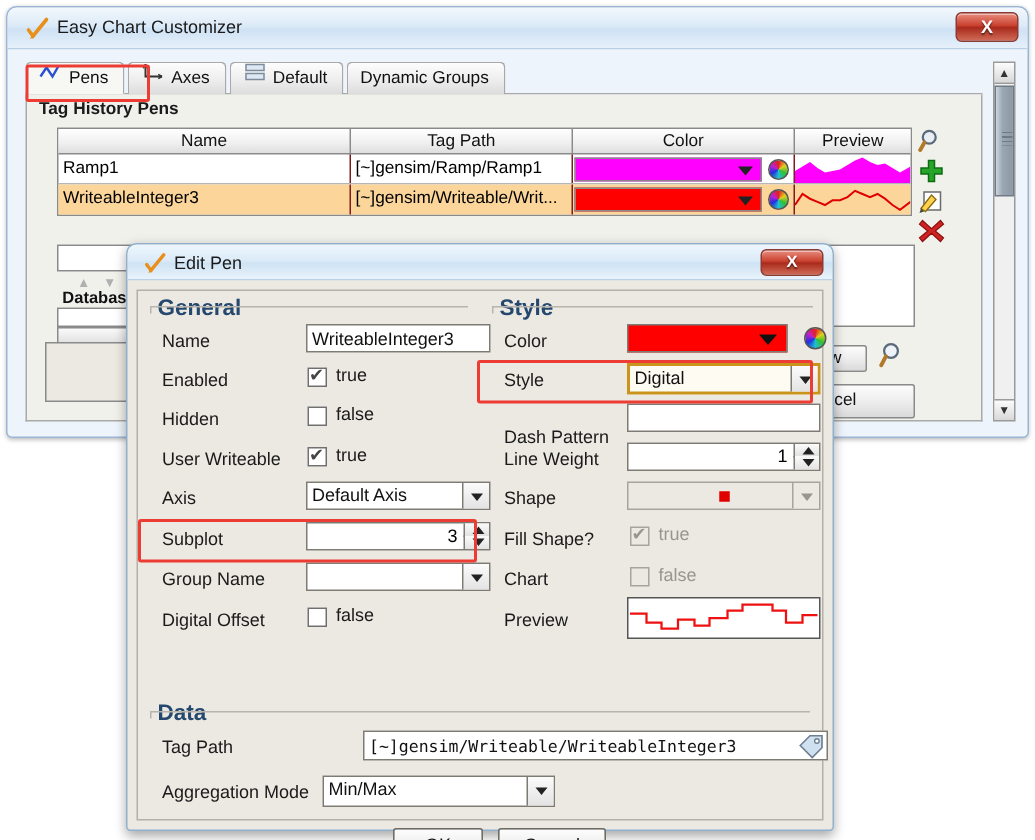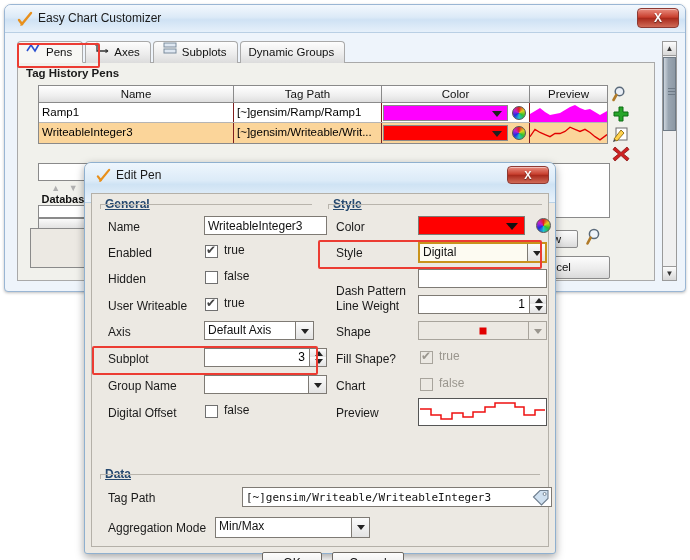--- a/index.html
+++ b/index.html
@@ -189,35 +189,35 @@
   
   .dlg {
     position: absolute;
     left: 84px; top: 162px; width: 472px; height: 392px;
     border: 1px solid #8fb0cf;
     border-radius: 7px 7px 3px 3px;
     background: #ece9e3;
     box-shadow: 0 3px 8px rgba(0,0,0,.35);
   }
   .dlg-titlebar {
-    position: relative; height: 40px;
+    position: relative; height: 24px;
     border-radius: 6px 6px 0 0;
     background: linear-gradient(to bottom, #eef6fd 0%, #dcebf8 45%, #cfe3f4 55%, #e9f2fb 100%);
     border-bottom: 1px solid #bbd2e6;
   }
   .dlg-title { position: absolute; left: 31px; top: 5px; font-size: 12px; color: #1a1a1a; }
   .dlg-icon { position: absolute; left: 11px; top: 5px; width: 15px; height: 15px; }
   .dlg-body {
     position: absolute; left: 6px; top: 30px; right: 6px; bottom: 6px;
     background: #ece9e3; border: 1px solid #b4b0a8;
   }
 
   .grp-title {
-    position: absolute; font-size: 12px; font-weight: bold; color: #25486e;
-    background: #ece9e3; padding: 0 3px; text-decoration: underline;
+    position: absolute; font-size: 15px; font-weight: bold; color: #25486e;
+    background: #ece9e3; padding: 0 3px;
   }
   .grp-rule {
     position: absolute; height: 0; border-top: 1px solid #b8b4ac;
   }
   .grp-tick { position: absolute; width: 0; border-left: 1px solid #b8b4ac; height: 5px; }
 
   .fld-label { position: absolute; font-size: 12px; color: #1a1a1a; }
   .txtinput {
     position: absolute;
     border: 1px solid #7e7a74; background: #fff;
@@ -359,21 +359,21 @@
           </span>
           <span>Axes</span>
         </div>
         <div class="tab">
           <span class="tabicon">
             <svg width="16" height="12" viewBox="0 0 16 12">
                 <rect x="2" y="1" width="12" height="4" fill="#dfe8f2" stroke="#7a8b9c"></rect>
                 <rect x="2" y="7" width="12" height="4" fill="#dfe8f2" stroke="#7a8b9c"></rect>
               </svg>
           </span>
-          <span>Subplots</span>
+          <span>Default</span>
         </div>
         <div class="tab">
           <span>Dynamic Groups</span>
         </div>
       </div>
 
       <div class="panel">
         <div class="section-label">Tag History Pens</div>
 
         <div class="tbl">
@@ -512,21 +512,21 @@
 
       <div class="fld-label" style="left:16px; top:78px;">Hidden</div>
       <div class="chk" style="left:113px; top:77px;"></div>
       <div class="chk-text" style="left:132px; top:75px;">false</div>
 
       <div class="fld-label" style="left:16px; top:105px;">User Writeable</div>
       <div class="chk checked" style="left:113px; top:104px;"></div>
       <div class="chk-text" style="left:132px; top:102px;">true</div>
 
       <div class="fld-label" style="left:16px; top:131px;">Axis</div>
-      <div class="combo" style="left:112px; top:127px; width:110px; height:19px;">
+      <div class="combo" style="left:112px; top:127px; width:123px; height:19px;">
         <span>Default Axis</span>
         <span class="arrowbtn"></span>
       </div>
 
       <div class="fld-label" style="left:16px; top:158px;">Subplot</div>
       <div class="spin" style="left:112px; top:154px; width:123px; height:19px;">
         <span>3</span>
         <span class="up"></span>
         <span class="down"></span>
       </div>

